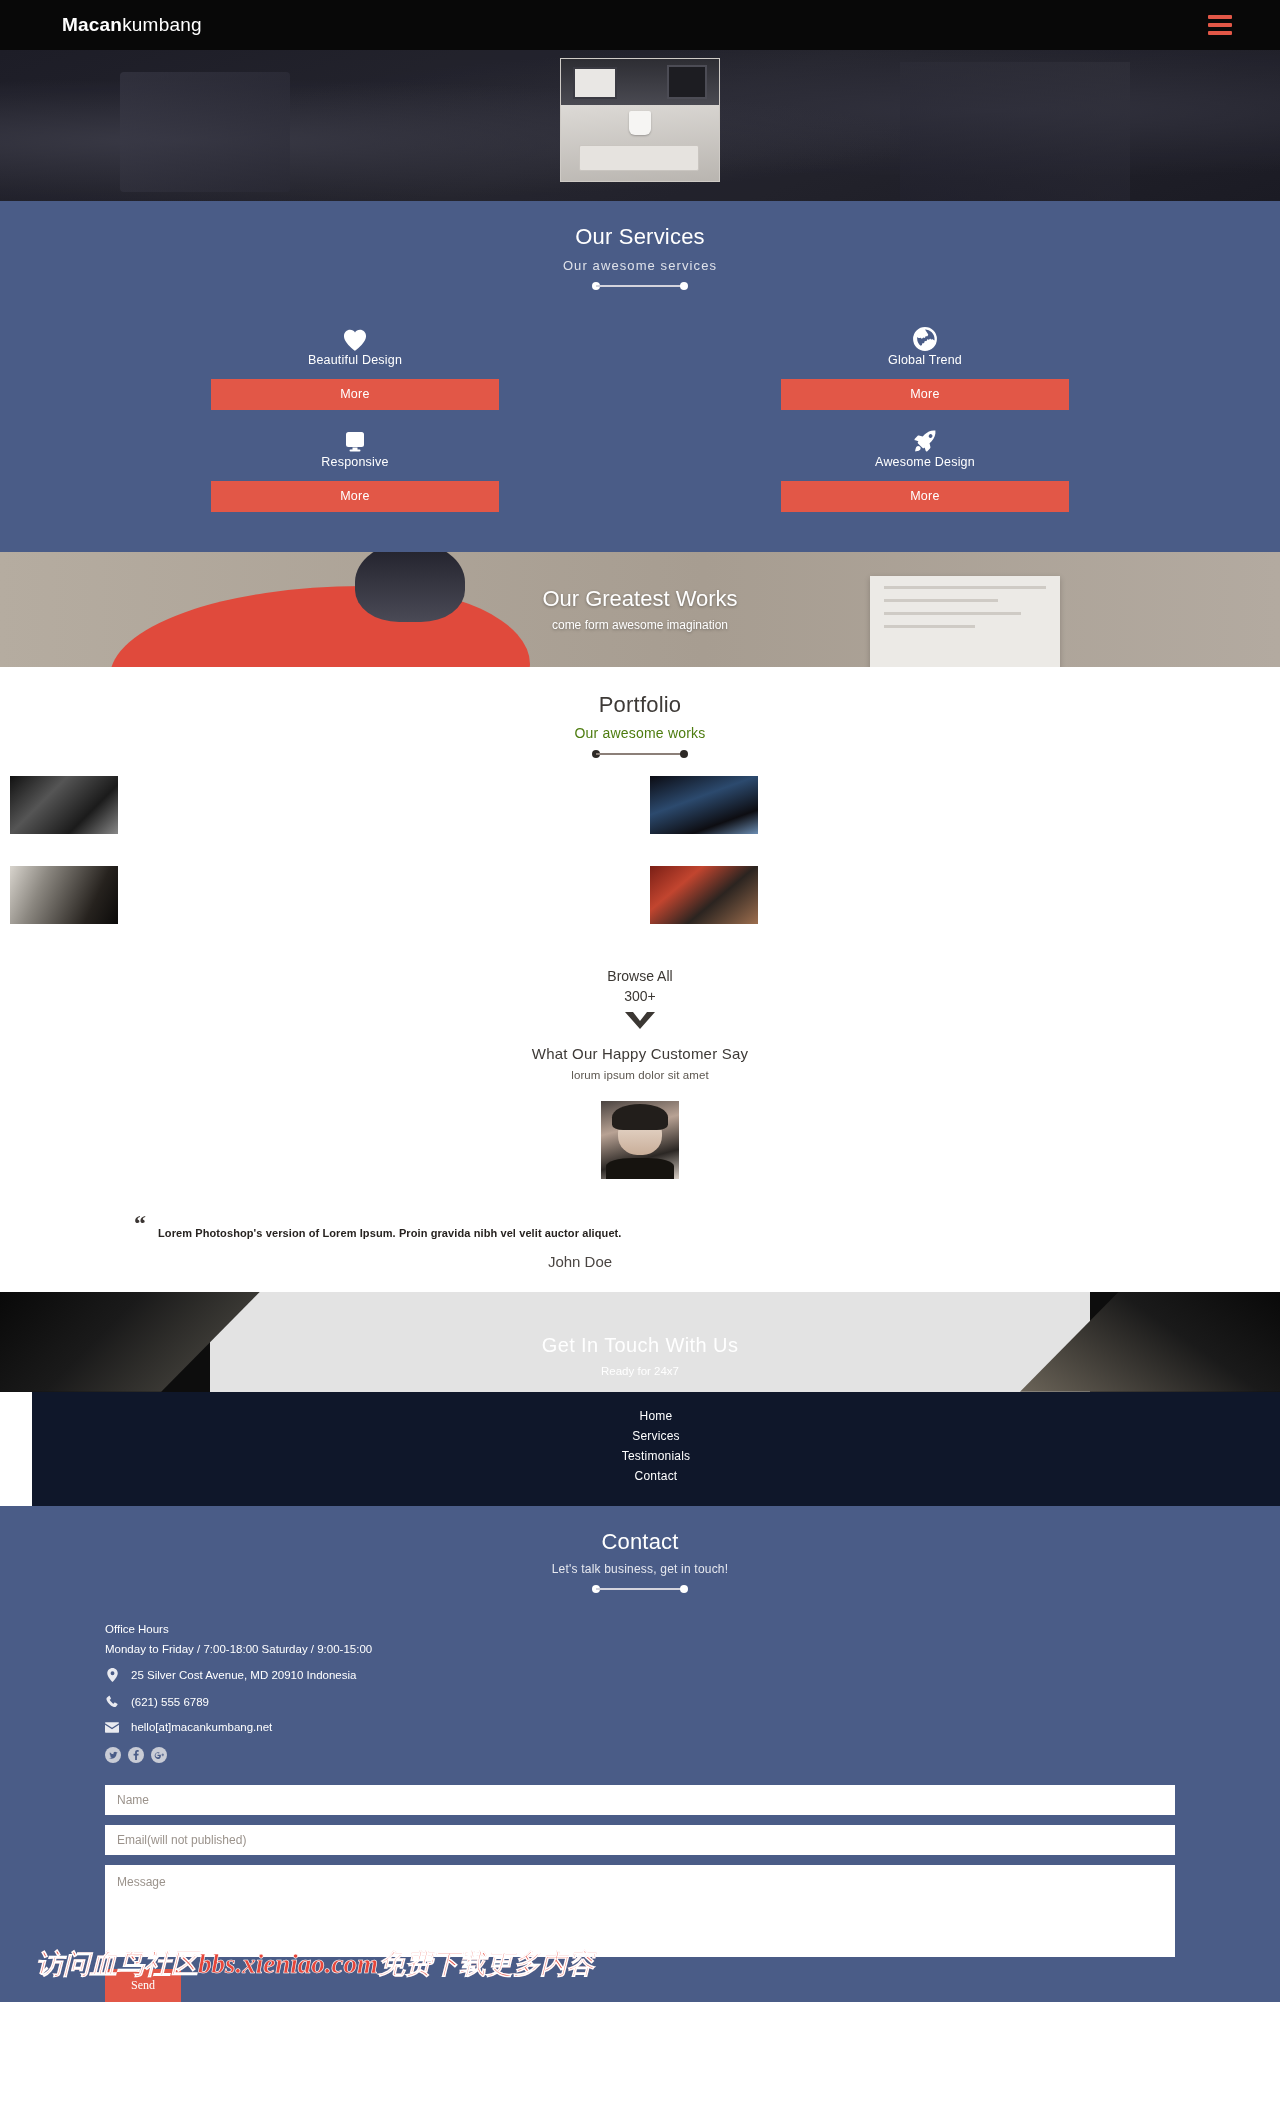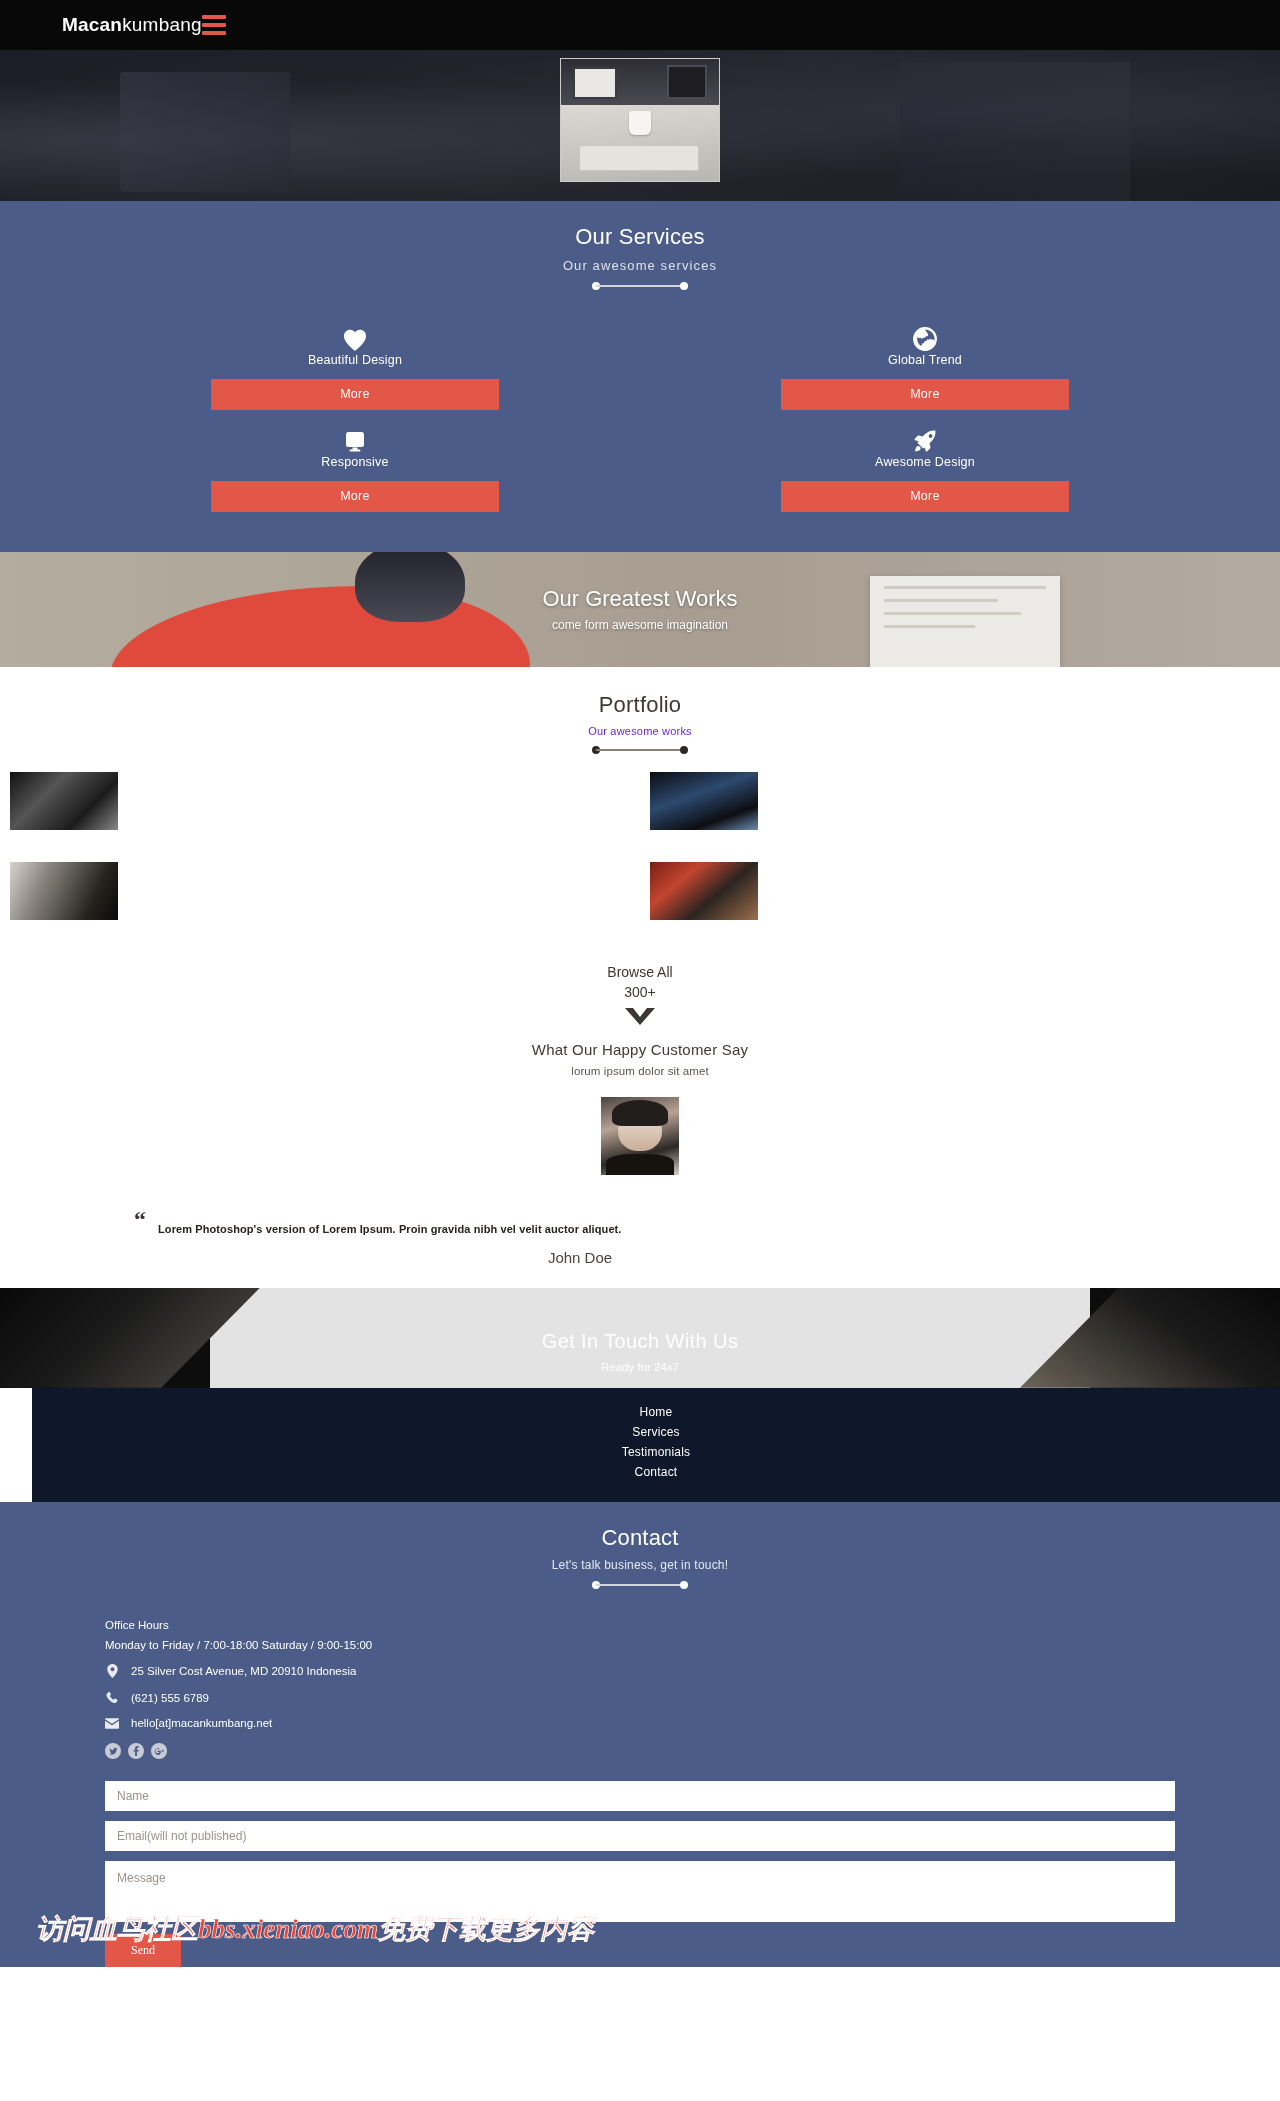--- a/index.html
+++ b/index.html
@@ -10,20 +10,21 @@
     -webkit-font-smoothing: antialiased;
   }
   .page { width: 1280px; position: relative; overflow: hidden; }
 
   
   .topbar {
     height: 50px;
     background: #080808;
     display: flex;
     align-items: center;
+    justify-content: space-between;
     padding: 0 48px 0 62px;
     position: relative;
     z-index: 20;
   }
   .logo { color: #ffffff; font-size: 19px; letter-spacing: .2px; white-space: nowrap; }
   .logo b { font-weight: 700; }
   .logo span.light { font-weight: 400; }
   .hamburger { display: flex; flex-direction: column; gap: 4px; cursor: pointer; padding: 4px 0; }
   .hamburger i { display: block; width: 24px; height: 4px; background: #e25747; border-radius: 1px; }
 
@@ -120,21 +121,21 @@
   .works-banner .paper i { display:block; height:3px; background:#cfcbc5; margin:10px 14px; }
   .works-banner .paper i:nth-child(2){ width:60%; } .works-banner .paper i:nth-child(3){ width:72%; }
   .works-banner .paper i:nth-child(4){ width:48%; }
   .works-banner h2, .works-banner p { position: relative; z-index: 3; color: #ffffff; text-align:center; }
   .works-banner h2 { font-size: 22px; font-weight: 400; text-shadow: 0 1px 3px rgba(0,0,0,.35); }
   .works-banner p { font-size: 12px; margin-top: 6px; text-shadow: 0 1px 3px rgba(0,0,0,.35); }
 
   
   .portfolio { background: #ffffff; padding: 24px 0 0; }
   .portfolio .sec-title { color: #3e3a37; }
-  .portfolio .sec-sub { color: #6d28d9; letter-spacing: .2px; font-size: 11px; }
+  .portfolio .sec-sub { color: #4d7c0f; letter-spacing: .2px; font-size: 14px; }
 
   .pf-grid { width: 1280px; margin: 18px auto 0; position: relative; height: 190px; }
   .pf-item { position: absolute; overflow: hidden; background: #2a2a2a; }
   .pf-item .ph { width: 100%; height: 100%; }
   .pf-1 { left: 10px; top: 0; width: 108px; height: 58px; }
   .pf-2 { left: 650px; top: 0; width: 108px; height: 58px; }
   .pf-3 { left: 10px; top: 90px; width: 108px; height: 58px; }
   .pf-4 { left: 650px; top: 90px; width: 108px; height: 58px; }
   .ph-a { background: linear-gradient(135deg,#111 0%, #555 35%, #1b1b1b 70%, #888 100%); }
   .ph-b { background: linear-gradient(160deg,#0b0b12 0%, #2c4a6e 40%, #0d0d12 75%, #6b8db3 100%); }
@@ -196,21 +197,21 @@
   .socials { display: flex; gap: 7px; margin-top: 14px; }
   .soc { width: 16px; height: 16px; border-radius: 50%; background: #c9ccd6; display: flex; align-items: center; justify-content: center; color: #4a5c87; }
 
   .form { margin-top: 22px; }
   .form input, .form textarea {
     display: block; width: 1070px; border: none; outline: none;
     font-family: inherit; font-size: 12px; color: #55504b;
     background: #ffffff; padding: 10px 12px;
   }
   .form input { height: 30px; margin-bottom: 10px; }
-  .form textarea { height: 61px; resize: none; }
+  .form textarea { height: 92px; resize: none; }
   .form input::placeholder, .form textarea::placeholder { color: #9b938c; }
   .btn-send {
     margin-top: 12px; background: #e25747; color: #fff; border: none;
     font-family: Liberation Serif, serif; font-size: 12px; padding: 9px 26px; cursor: pointer;
   }
 
   
   .watermark {
     position: absolute; left: 36px; bottom: 20px; z-index: 50;
     font-family: "Liberation Serif", serif; font-style: italic; font-weight: 700;

